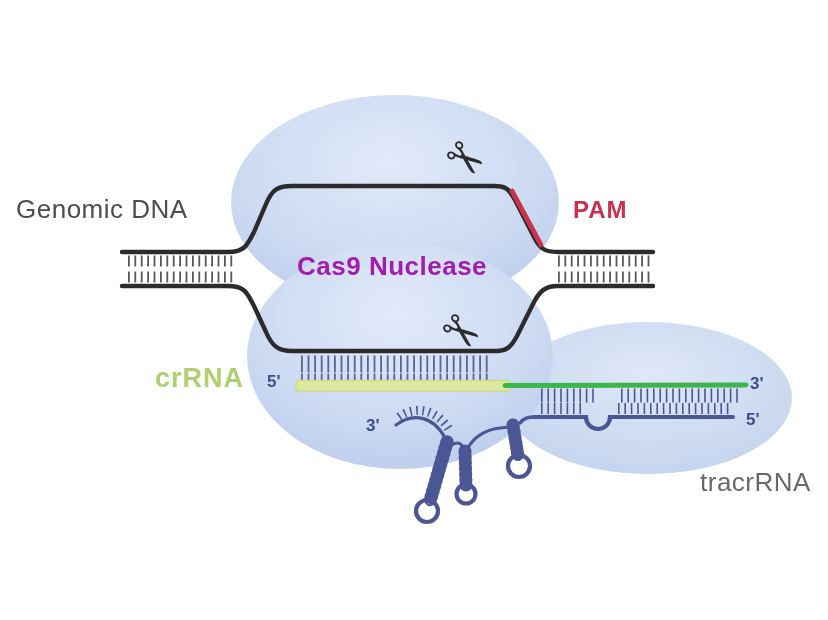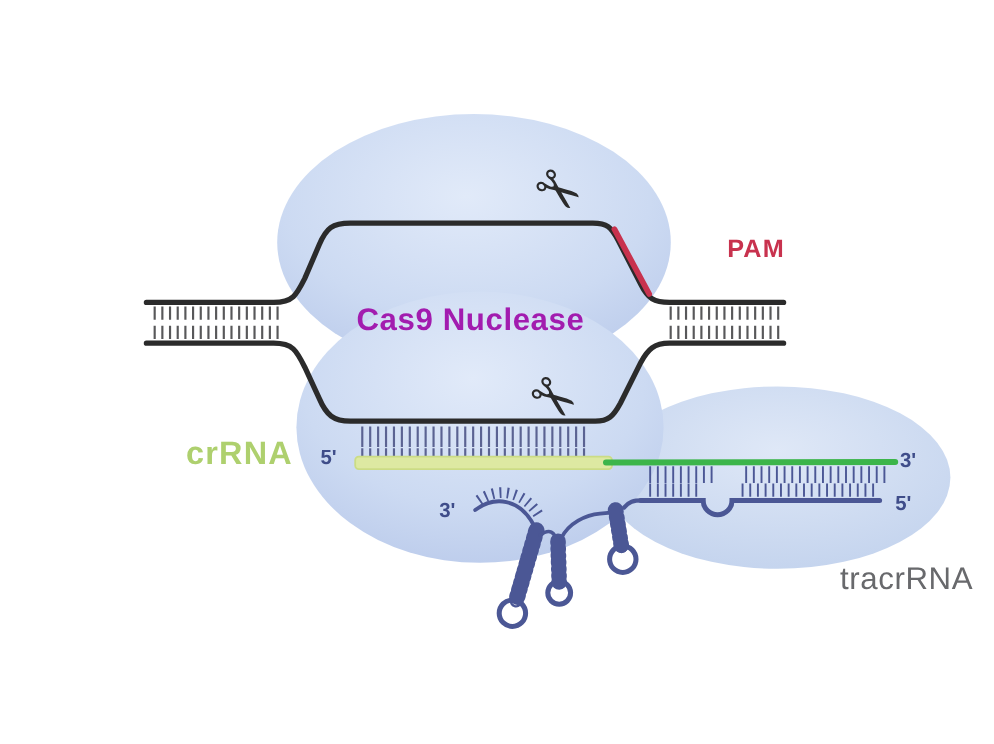--- a/index.html
+++ b/index.html
@@ -4,21 +4,21 @@
 <style>
   html,body{margin:0;padding:0;background:#ffffff;}
   .stage{
     position:relative;width:828px;height:620px;background:#ffffff;overflow:hidden;
     font-family:"Liberation Sans", sans-serif;
   }
   .stage svg{position:absolute;left:0;top:0;}
   .lbl{position:absolute;white-space:nowrap;}
   .lbl-genomic{left:16px;top:194px;font-size:26px;color:#4d4d4f;letter-spacing:0.5px;}
   .lbl-cas9{left:297px;top:251px;font-size:26px;color:#a21caf;font-weight:bold;letter-spacing:0.5px;}
-  .lbl-pam{left:606px;top:196px;font-size:21px;color:#c8324e;font-weight:bold;letter-spacing:1px;}
+  .lbl-pam{left:573px;top:196px;font-size:24px;color:#c8324e;font-weight:bold;letter-spacing:1px;}
   .lbl-crrna{left:155px;top:363px;font-size:27px;color:#aed06e;font-weight:bold;letter-spacing:1px;}
   .lbl-tracrrna{left:700px;top:467px;font-size:26px;color:#68696c;letter-spacing:0.5px;}
   .prime{position:absolute;font-size:17px;font-weight:bold;color:#3f4d8a;}
   .prime-crrna5{left:267px;top:372px;}
   .prime-guide3{left:750px;top:374px;}
   .prime-tracr5{left:746px;top:410px;}
   .prime-tracr3{left:366px;top:416px;}
   .scissors{
     position:absolute;width:70px;height:70px;display:flex;align-items:center;justify-content:center;
     font-family:"DejaVu Sans", sans-serif;font-size:46px;color:#2b2b2b;transform:rotate(38deg);
@@ -110,20 +110,21 @@
       <path d="M 513 425 L 518 456" stroke="#ffffff" stroke-width="6"></path>
       <path d="M 513 425 L 518 456" stroke="#4b5795" stroke-width="13" stroke-dasharray="1.6 4"></path>
 
       <path d="M 520 423 C 524 418 528 417 535 417" stroke="#4b5795" stroke-width="3.5"></path>
     </g>
   </svg>
 
   <div class="scissors scissors-top">✂</div>
   <div class="scissors scissors-bottom">✂</div>
 
+  <div class="lbl lbl-genomic">Genomic DNA</div>
   <div class="lbl lbl-cas9">Cas9 Nuclease</div>
   <div class="lbl lbl-pam">PAM</div>
   <div class="lbl lbl-tracrrna">tracrRNA</div>
   <div class="lbl lbl-crrna">crRNA</div>
 
   <div class="prime prime-crrna5">5'</div>
   <div class="prime prime-guide3">3'</div>
   <div class="prime prime-tracr5">5'</div>
   <div class="prime prime-tracr3">3'</div>
 

